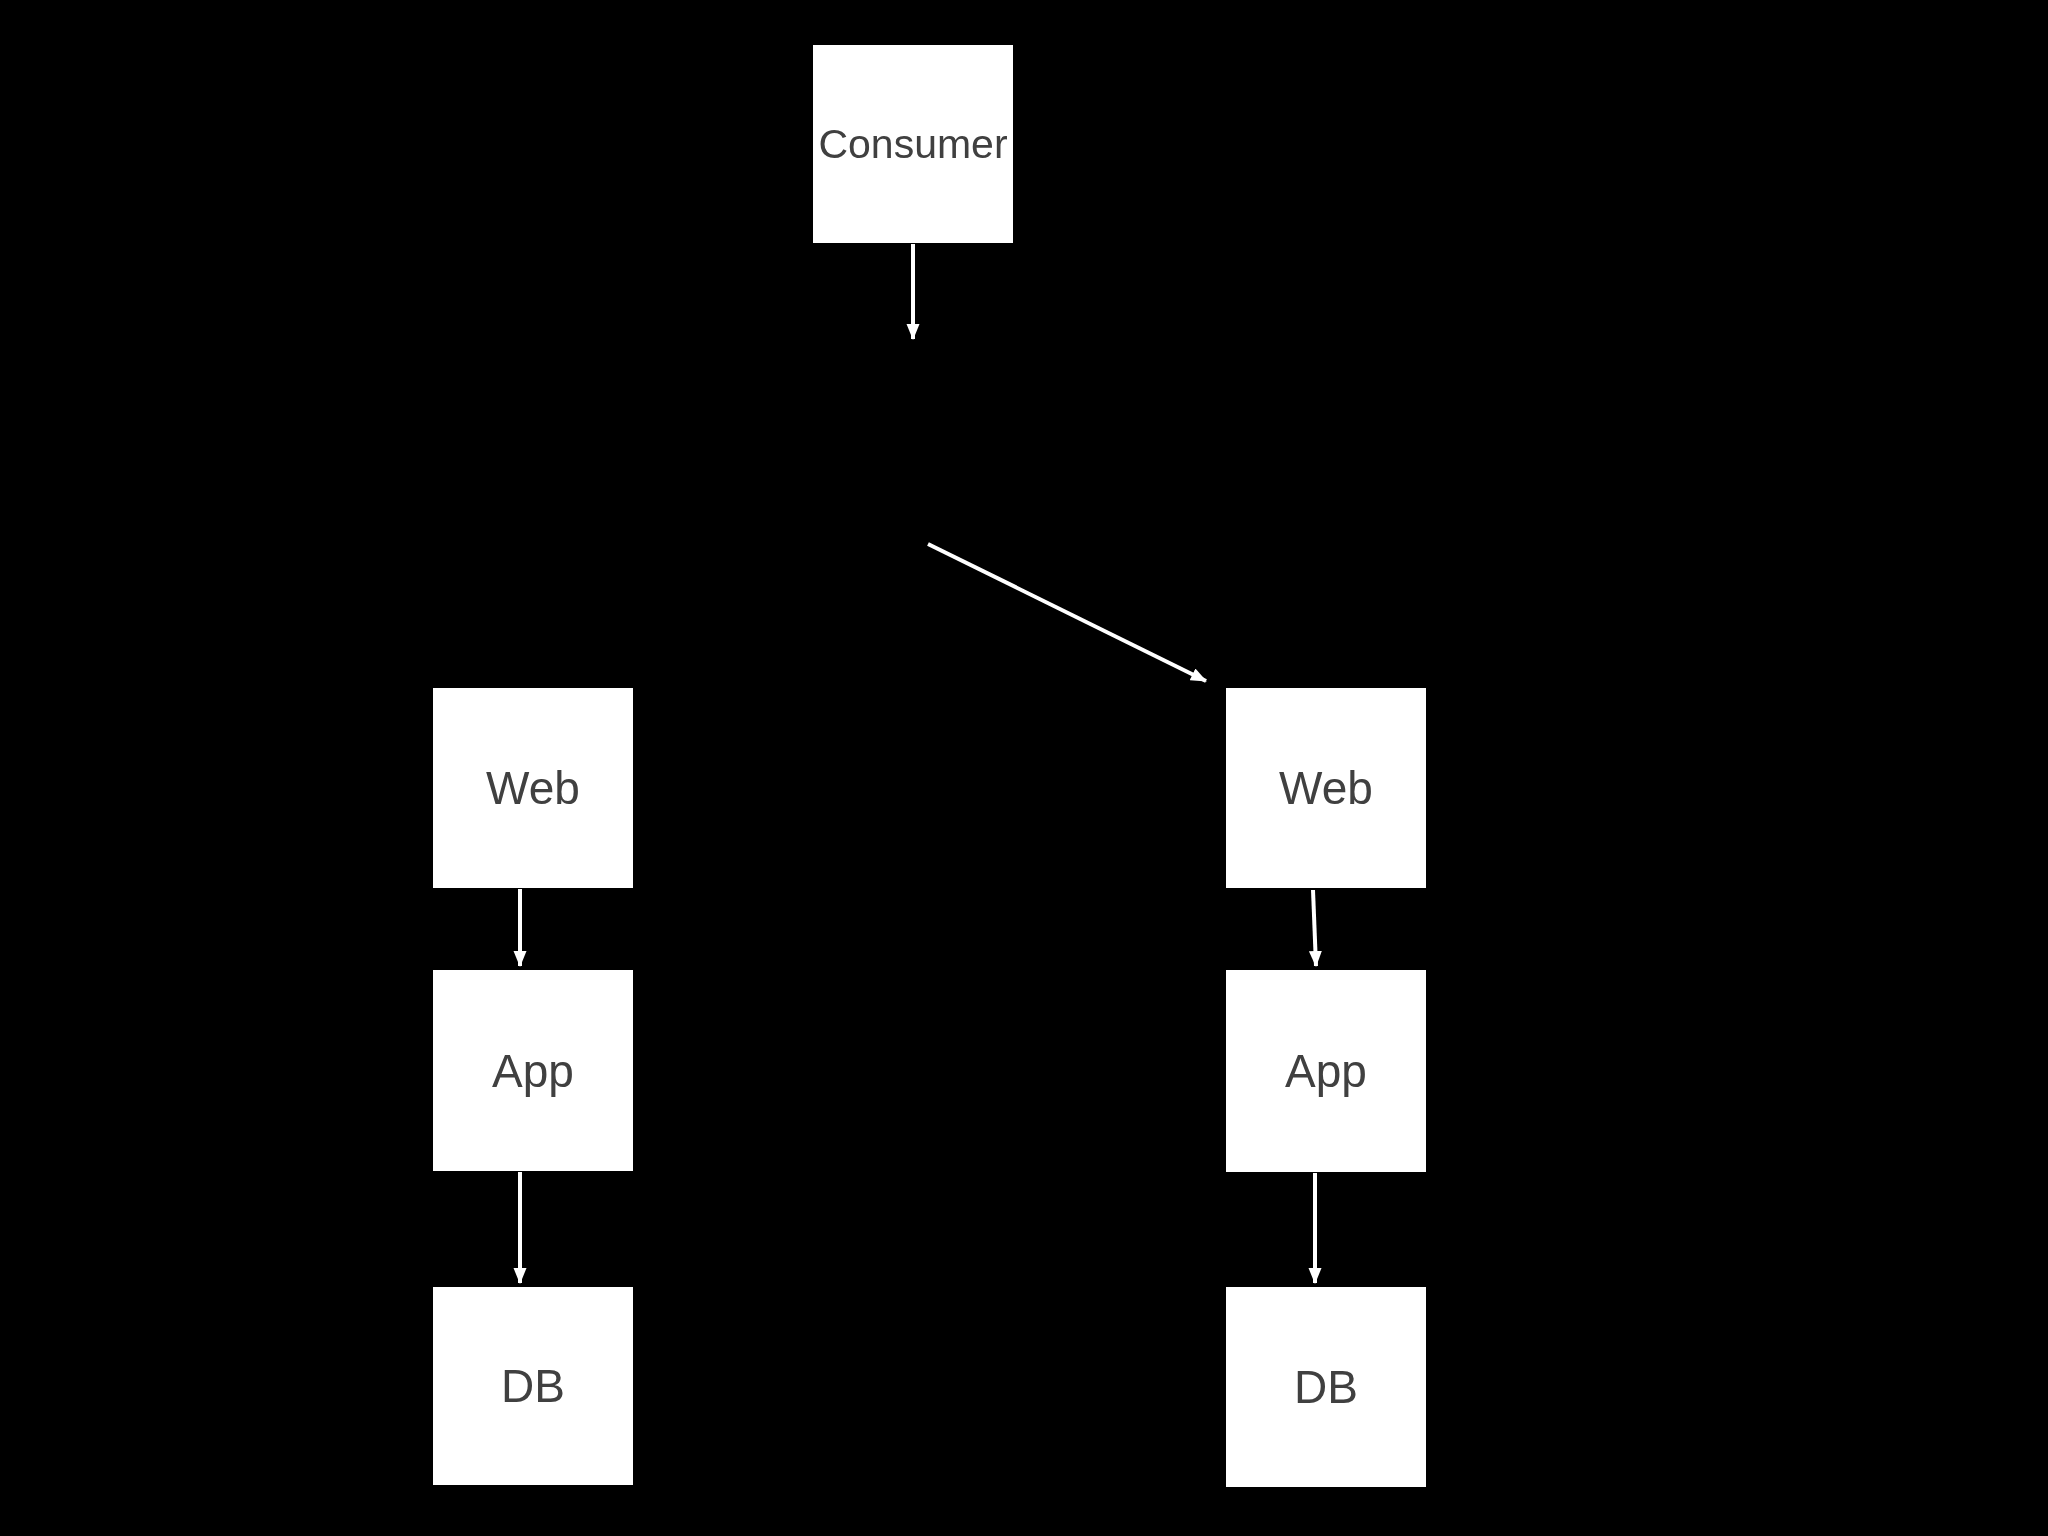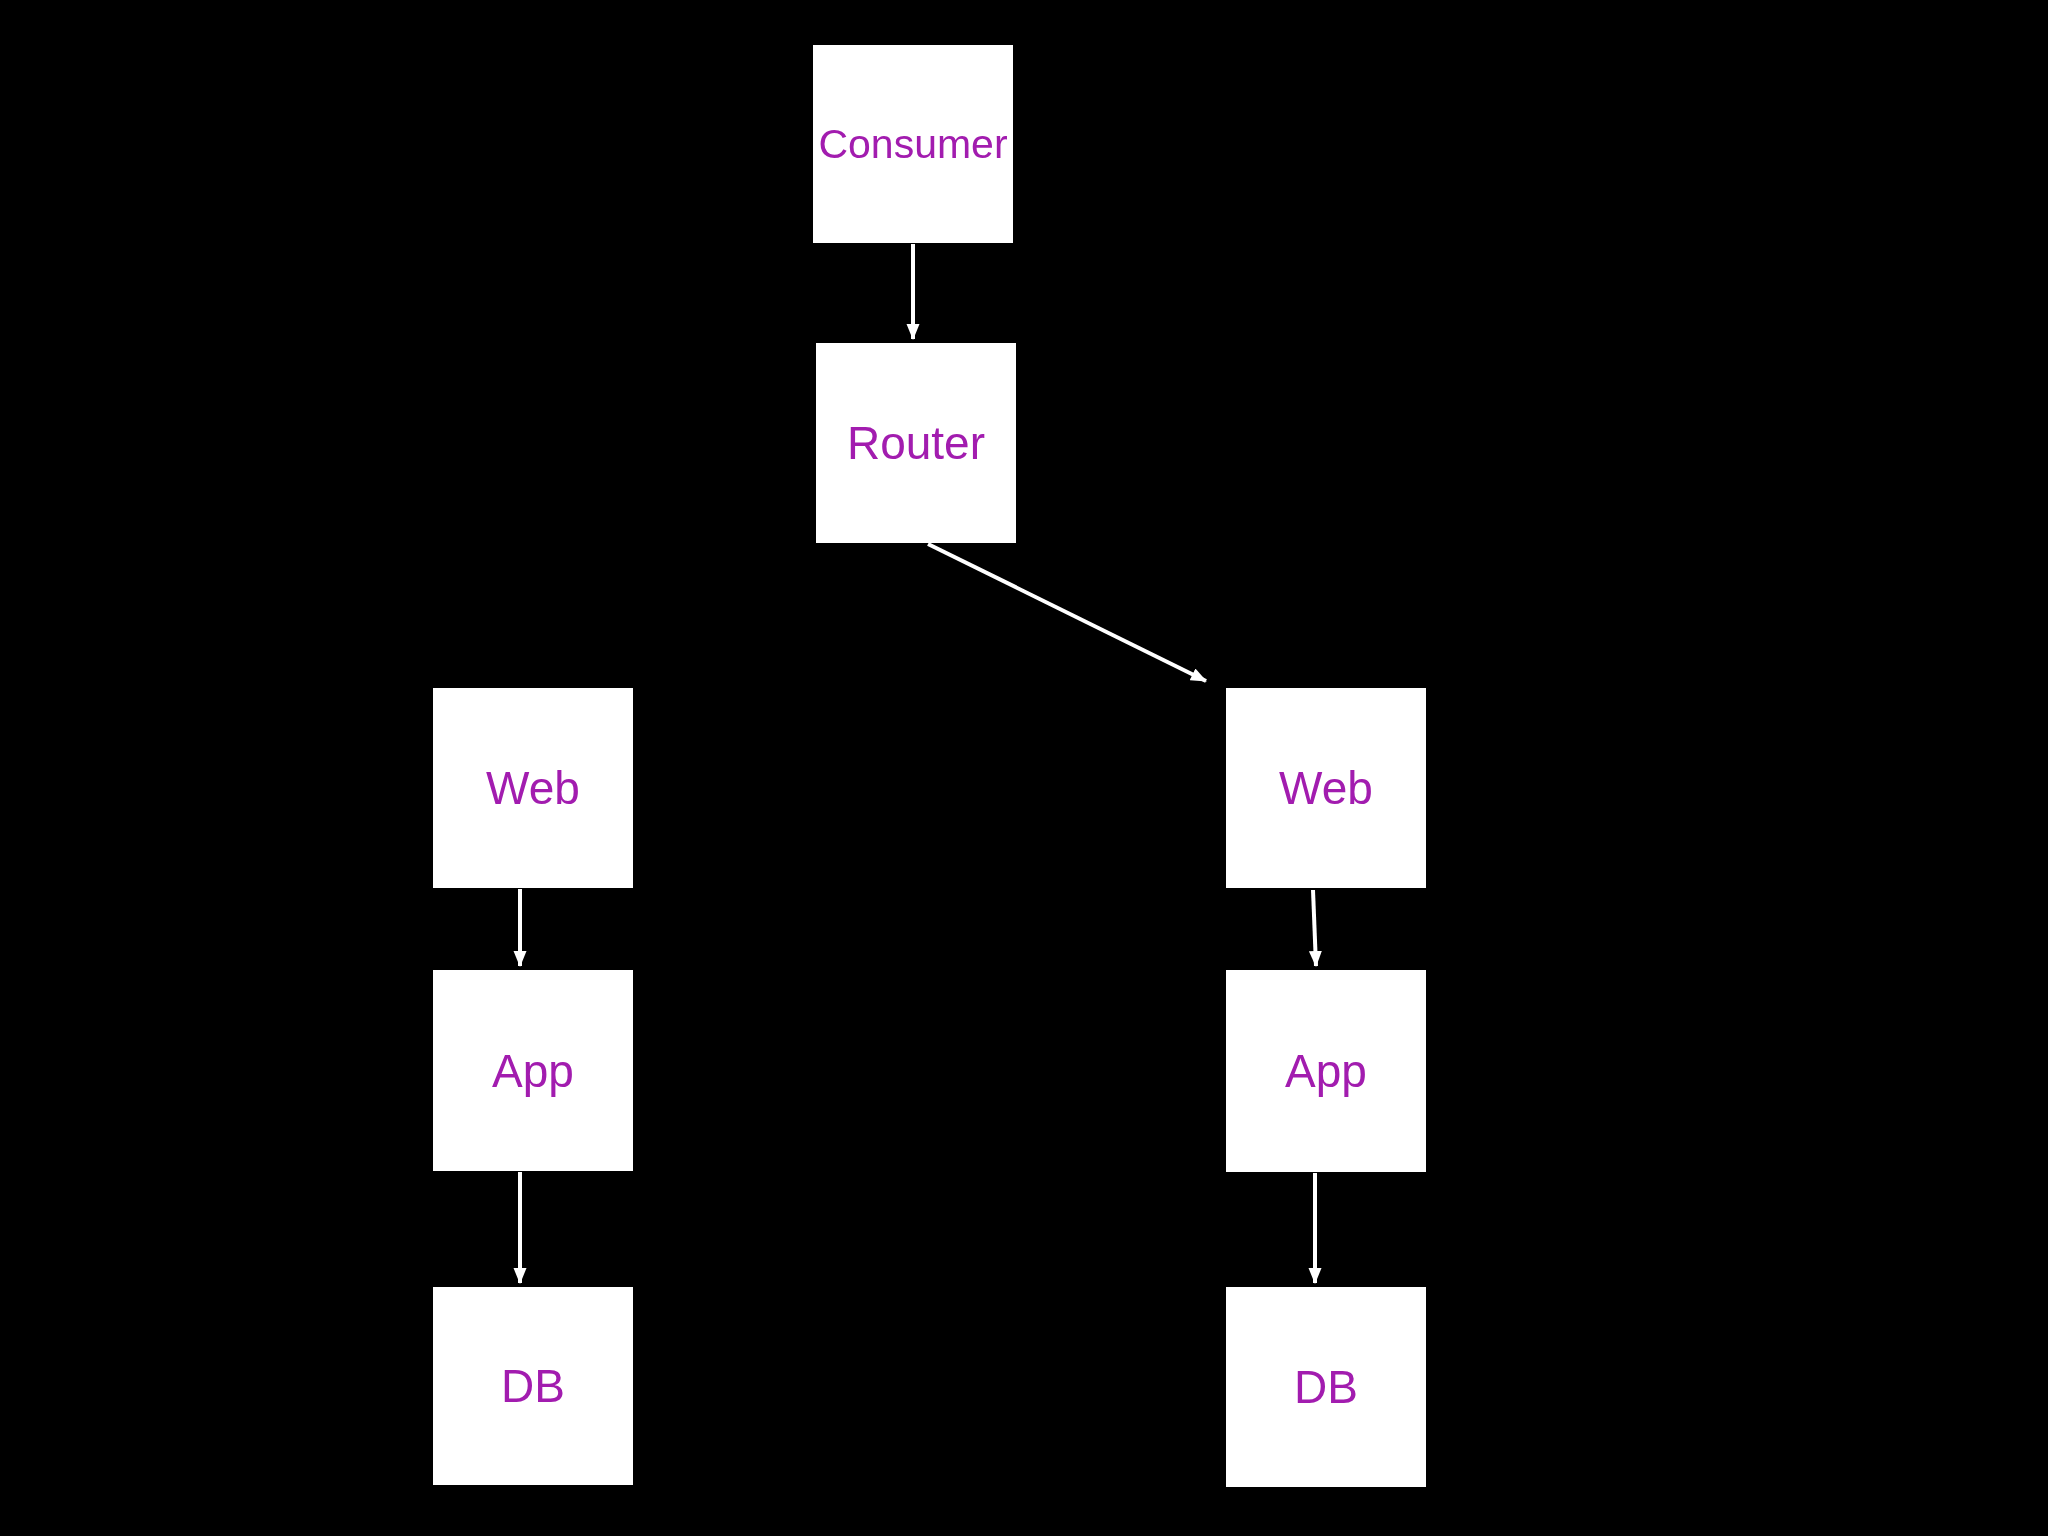--- a/index.html
+++ b/index.html
@@ -20,21 +20,21 @@
     left: 0;
     top: 0;
     width: 2048px;
     height: 1536px;
   }
   .node {
     position: absolute;
     width: 200px;
     height: 200px;
     background: #ffffff;
-    color: #a21caf;
+    color: #404040;
     display: flex;
     align-items: center;
     justify-content: center;
     font-size: 46px;
     line-height: 1;
     white-space: nowrap;
   }
   .node.small-label { font-size: 41px; }
   .edge { stroke: #ffffff; stroke-width: 4; }
 
@@ -63,23 +63,20 @@
     <line class="edge" x1="520" y1="889" x2="520" y2="966" marker-end="url(#ah)"></line>
     <line class="edge" x1="520" y1="1172" x2="520" y2="1283" marker-end="url(#ah)"></line>
     <line class="edge" x1="1313" y1="890" x2="1316" y2="966" marker-end="url(#ah)"></line>
     <line class="edge" x1="1315" y1="1173" x2="1315" y2="1283" marker-end="url(#ah)"></line>
   </svg>
 
   <div class="node small-label" id="node-consumer">
     <span>Consumer</span>
   </div>
 
-  <div class="node" id="node-router">
-    <span>Router</span>
-  </div>
 
   <div class="node" id="node-web-left">
     <span>Web</span>
   </div>
 
   <div class="node" id="node-web-right">
     <span>Web</span>
   </div>
 
   <div class="node" id="node-app-left">

